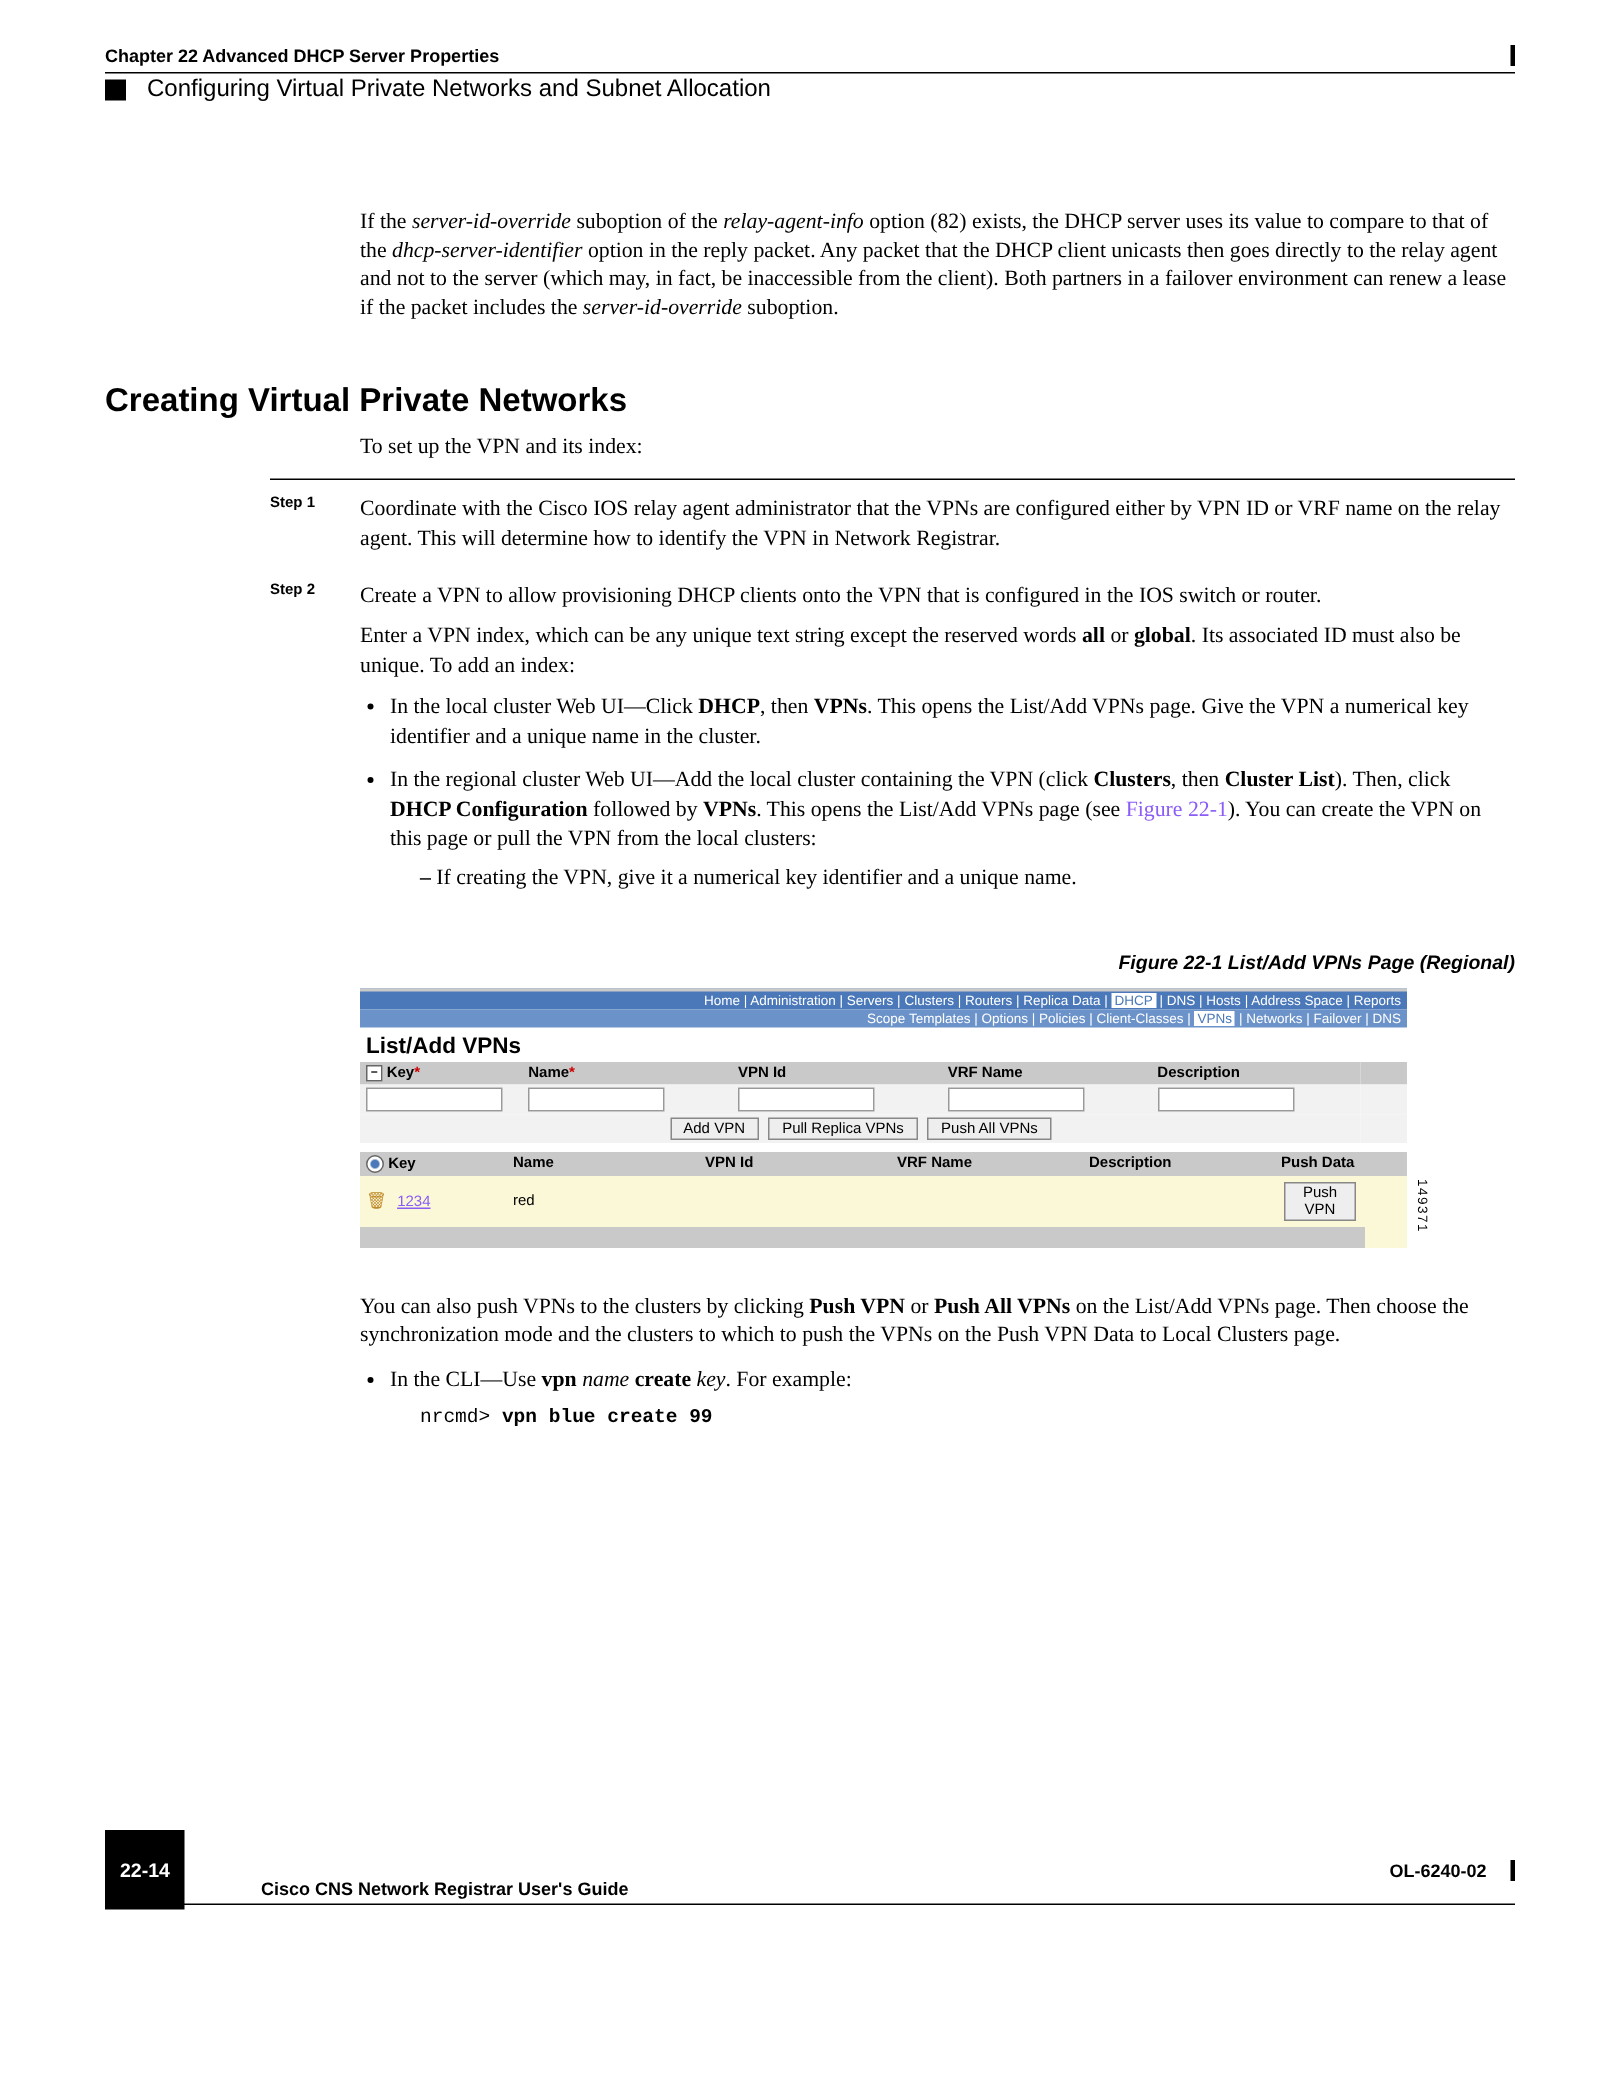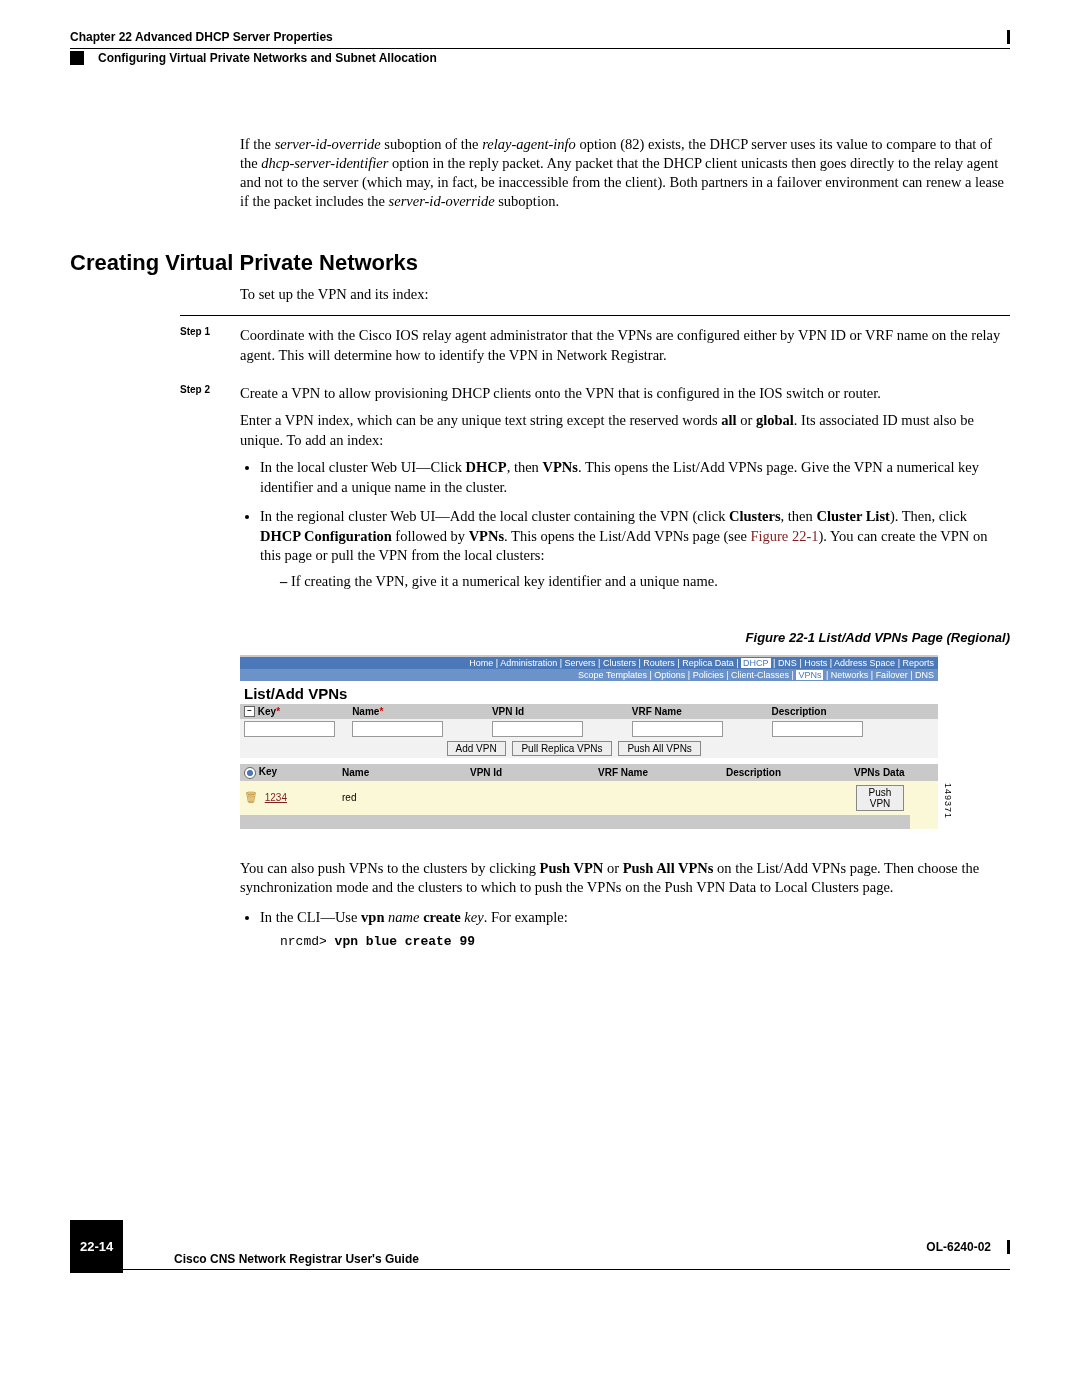--- a/index.html
+++ b/index.html
@@ -30,22 +30,22 @@
     text-align: left;
   }
   .header-rule {
     border-bottom: 1px solid #000;
     margin: 0 0 2px 0;
   }
   .subheader-row {
     display: flex;
     align-items: center;
     font-family: Arial, Helvetica, sans-serif;
-    font-size: 12px;
-    font-weight: bold;
+    font-size: 16px;
+    font-weight: normal;
   }
   .black-sq {
     width: 14px;
     height: 14px;
     background: #000;
     display: inline-block;
     margin-right: 14px;
     flex-shrink: 0;
   }
   .end-bar {
@@ -105,21 +105,21 @@
   ul.dashes {
     list-style: none;
     padding-left: 20px;
     margin: 6px 0;
   }
   ul.dashes li::before {
     content: "– ";
     font-weight: bold;
   }
   ul.dashes li { margin-bottom: 8px; line-height: 1.35; }
-  a.xref { color: #7f1d1d; text-decoration: none; }
+  a.xref { color: #8b5cf6; text-decoration: none; }
   .fig-caption {
     font-family: Arial, Helvetica, sans-serif;
     font-style: italic;
     font-weight: bold;
     font-size: 13px;
     margin: 28px 0 10px 170px;
     text-align: right;
   }
   
   .webui {
@@ -414,21 +414,21 @@
       <tbody>
           <tr class="gap-row">
             <td colspan="7"></td>
           </tr>
       <tr>
         <th style="width:90px;"><span class="radio-dot"></span> <span>Key</span></th>
         <th style="width:120px;">Name</th>
         <th style="width:120px;">VPN Id</th>
         <th style="width:120px;">VRF Name</th>
         <th style="width:120px;">Description</th>
-        <th>VPNs Data</th>
+        <th>Push Data</th>
         <th class="scrollbar"></th>
       </tr>
       <tr>
         <td>
           <span class="trash">🗑</span>
           <a href="#" class="xref" style="text-decoration:underline;">1234</a>
         </td>
         <td>red</td>
         <td></td>
         <td></td>

